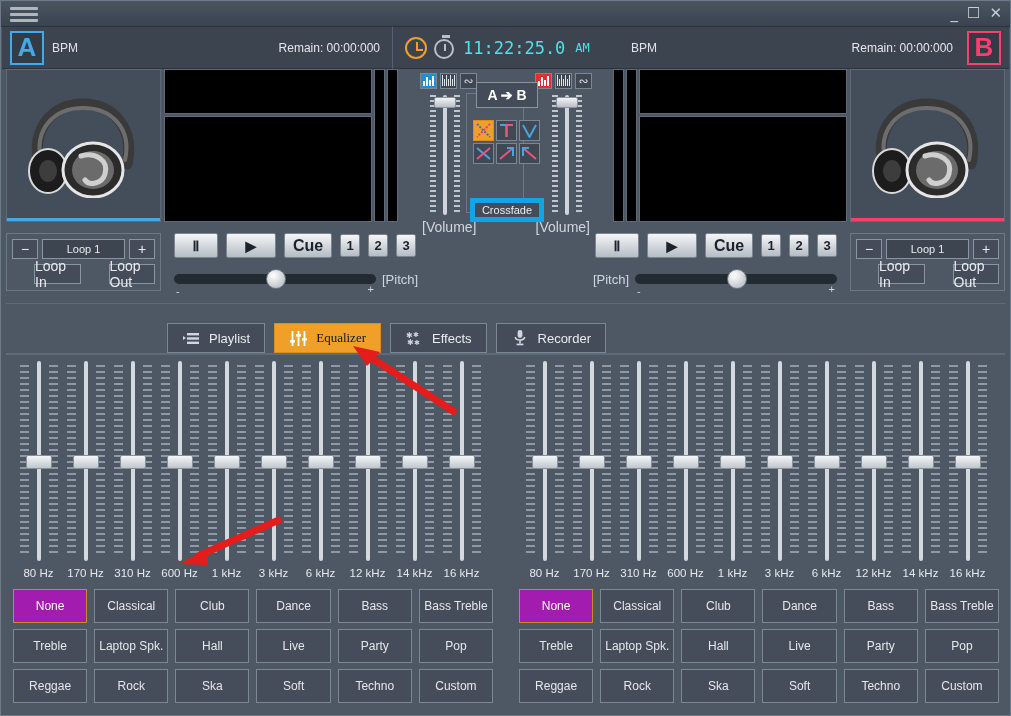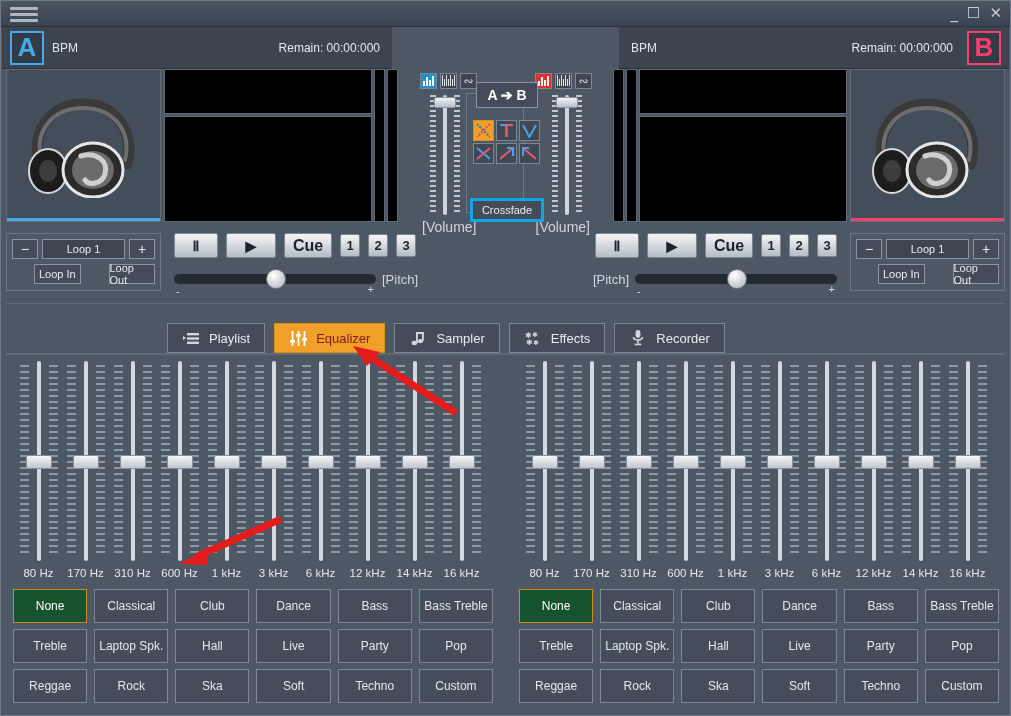--- a/index.html
+++ b/index.html
@@ -119,36 +119,36 @@
   .vollabel.l { left:6px; } .vollabel.r { right:6px; }
   .cfbox { position:absolute; left:50px; top:24px; width:58px; height:120px; border:1px solid #6d7885; }
   .abbtn { position:absolute; left:9px; top:-12px; width:62px; height:26px;
            background:#434c58; border:1px solid #8b95a1; color:#fff; font-weight:bold; font-size:14px;
            display:flex; align-items:center; justify-content:center; gap:3px; cursor:pointer; }
   .cfgrid { position:absolute; left:6px; top:26px; display:grid; grid-template-columns:repeat(3,21px);
             grid-template-rows:repeat(2,21px); gap:2px; }
   .cfcell { border:1px solid #7c8795; background:#3f4853; display:flex; align-items:center; justify-content:center; cursor:pointer; }
   .cfcell.sel { background:#f0a029; border-color:#d78f1f; }
   .cfbtn { position:absolute; left:3px; bottom:-10px; width:74px; height:24px;
-           background:#434c58; border:3px solid #0ea5e9; color:#e8ecef; font-size:11px;
+           background:#434c58; border:5px solid #0ea5e9; color:#e8ecef; font-size:11px;
            display:flex; align-items:center; justify-content:center; cursor:pointer; }
   
   .transport { position:absolute; top:232px; height:62px; }
   .transport.a { left:5px; width:400px; }
   .transport.b { right:5px; width:400px; }
   .loopbox { position:absolute; top:0; width:155px; height:58px; border:1px solid #6d7885; padding:5px; }
   .transport.a .loopbox { left:0; } .transport.b .loopbox { right:0; }
   .looprow1 { display:flex; gap:4px; }
   .sqbtn { width:26px; height:20px; background:#434c58; border:1px solid #8b95a1; color:#e8ecef;
            font-size:14px; display:flex; align-items:center; justify-content:center; cursor:pointer; }
   .loopname { flex:1; height:20px; background:#3c4550; border:1px solid #8b95a1; color:#e8ecef;
               font-size:11px; display:flex; align-items:center; justify-content:center; }
   .looprow2 { display:flex; gap:6px; margin-top:5px; }
   .loopbtn { flex:1; height:20px; background:#434c58; border:1px solid #8b95a1; color:#e8ecef;
-             font-size:11px; display:flex; align-items:center; justify-content:center; cursor:pointer;margin-left:22px; }
+             font-size:14px; display:flex; align-items:center; justify-content:center; cursor:pointer;margin-left:22px; }
   .ctrlrow { position:absolute; top:0; display:flex; gap:8px; align-items:center; }
   .transport.a .ctrlrow { left:168px; } .transport.b .ctrlrow { right:168px; }
   .tbtn { height:25px; background:linear-gradient(180deg,#f5f6f8,#b5bcc4); border:1px solid #7d868f;
           color:#1d232a; font-size:14px; font-weight:bold; display:flex; align-items:center;
           justify-content:center; cursor:pointer; border-radius:2px; }
   .tbtn.pause { width:44px; } .tbtn.play { width:50px; } .tbtn.cue { width:48px; font-size:16px; }
   .tbtn.num { width:20px; height:23px; font-size:13px; }
   .pitchrow { position:absolute; top:36px; display:flex; align-items:center; gap:6px; }
   .transport.a .pitchrow { left:168px; } .transport.b .pitchrow { right:168px; }
   .ptrackwrap { position:relative; width:202px; height:20px; }
@@ -157,21 +157,21 @@
              background:radial-gradient(circle at 35% 30%,#ffffff,#aab1b9); border:1px solid #6f777f; cursor:pointer; }
   .pminus { position:absolute; left:2px; top:16px; font-size:11px; color:#cfd6dd; }
   .pplus { position:absolute; right:2px; top:14px; font-size:11px; color:#cfd6dd; }
   .plabel { font-size:13px; color:#cfd6dd; white-space:nowrap; }
   
   .hr { position:absolute; left:5px; right:5px; top:302px; height:1px; background:#5e6a78; }
   
   .tabs { position:absolute; left:166px; top:322px; display:flex; gap:9px; }
   .tab { height:30px; background:#434c58; border:1px solid #7c8795; display:flex; align-items:center;
          gap:9px; padding:0 14px; color:#e8ecef; font-size:13px; cursor:pointer; }
-  .tab.active { background:#f0a029; border-color:#d78f1f; color:#7f1d1d; }
+  .tab.active { background:#f0a029; border-color:#d78f1f; color:#0f172a;font-family:Liberation Serif, serif; }
   .tabicon { display:flex; align-items:center; justify-content:center; width:18px; }
   .tabs-sep { position:absolute; left:5px; right:5px; top:352px; height:2px; background:#5e6a78; }
   
   .eqpanel { position:absolute; top:360px; }
   .eqpanel.a { left:14px; } .eqpanel.b { left:520px; }
   .eqbands { display:flex; }
   .eqband { width:47px; display:flex; flex-direction:column; align-items:center; }
   .eqslider { position:relative; width:40px; height:200px; }
   .eqtrack { position:absolute; left:18px; top:0; width:4px; height:100%; background:#d3d9de; border-radius:2px; }
   .eqticks { position:absolute; top:4px; width:9px; height:192px;
@@ -180,21 +180,21 @@
   .eqhandle { position:absolute; left:7px; top:94px; width:26px; height:14px;
               background:linear-gradient(180deg,#f4f6f8,#bfc6cd); border:1px solid #878f98; border-radius:2px; cursor:pointer; }
   .eqlabel { margin-top:6px; font-size:11.5px; color:#e4e9ed; white-space:nowrap; }
   
   .presets { position:absolute; top:588px; display:grid;
              grid-template-columns:repeat(6,1fr); gap:6px 7px; }
   .presets.a { left:12px; width:480px; }
   .presets.b { left:518px; width:480px; }
   .preset { height:34px; background:#444d59; border:1px solid #7c8795; color:#e3e8ec;
             font-size:12px; display:flex; align-items:center; justify-content:center; cursor:pointer; }
-  .preset.sel { background:#14532d; border-color:#cf8a1d; color:#ffffff; }
+  .preset.sel { background:#a21caf; border-color:#cf8a1d; color:#ffffff; }
   
   .anno { position:absolute; left:0; top:0; width:1011px; height:716px; pointer-events:none; }
   
   .watermark { position:absolute; right:4px; bottom:2px; width:150px; height:48px; pointer-events:none; }
   .wm-text { position:absolute; left:58px; top:2px; color:#c96a2a; font-size:19px;
              font-family:"DejaVu Sans", sans-serif; font-weight:bold; opacity:.92; }
   .wm-sub { position:absolute; left:58px; top:25px; color:#c96a2a; font-size:15px;
             font-family:"DejaVu Serif", serif; opacity:.92; }
 </style>
 </head>
@@ -214,20 +214,26 @@
       <span>✕</span>
     </div>
   </div>
 
   <div class="deckhead a">
     <div class="decklabel a">A</div>
     <div class="bpm">BPM</div>
     <div class="remain">Remain: 00:00:000</div>
   </div>
 
+  <div class="clockstrip">
+    <div class="clockicon"></div>
+    <div class="timericon"></div>
+    <div class="clocktime">11:22:25.0</div>
+    <div class="clockampm">AM</div>
+  </div>
 
   <div class="deckhead b">
     <div class="bpm" style="margin-left:12px">BPM</div>
     <div class="remain">Remain: 00:00:000</div>
     <div class="decklabel b">B</div>
   </div>
 
   <div class="deckbody a">
     <div class="art">
       <svg class="hp" width="118" height="104" viewBox="0 0 118 104">
@@ -451,32 +457,20 @@
         <svg width="17" height="15" viewBox="0 0 17 15">
           <rect x="1.6" y="0" width="1.8" height="15" fill="#fff"></rect>
           <rect x="7.6" y="0" width="1.8" height="15" fill="#fff"></rect>
           <rect x="13.6" y="0" width="1.8" height="15" fill="#fff"></rect>
           <rect x="0" y="9" width="5" height="2.6" fill="#fff"></rect>
           <rect x="6" y="3" width="5" height="2.6" fill="#fff"></rect>
           <rect x="12" y="7" width="5" height="2.6" fill="#fff"></rect>
         </svg>
       </span>
       <span>Equalizer</span>
-    </div>
-    <div class="tab">
-      <span class="tabicon">
-        <svg width="15" height="15" viewBox="0 0 15 15">
-          <rect x="5" y="1" width="1.8" height="11" fill="#cfd6dd"></rect>
-          <rect x="11" y="1" width="1.8" height="9" fill="#cfd6dd"></rect>
-          <rect x="5" y="1" width="7.8" height="2" fill="#cfd6dd"></rect>
-          <ellipse cx="3.4" cy="12" rx="2.8" ry="2.2" fill="#cfd6dd"></ellipse>
-          <ellipse cx="9.4" cy="10.2" rx="2.6" ry="2.1" fill="#cfd6dd"></ellipse>
-        </svg>
-      </span>
-      <span>Sampler</span>
     </div>
     <div class="tab">
       <span class="tabicon">
         <svg width="16" height="14" viewBox="0 0 16 14">
           <text x="0" y="7" font-size="8" fill="#cfd6dd" font-family="DejaVu Sans">✱</text>
           <text x="7" y="6" font-size="7" fill="#cfd6dd" font-family="DejaVu Sans">✱</text>
           <text x="1" y="14" font-size="8" fill="#cfd6dd" font-family="DejaVu Sans">✱</text>
           <text x="8" y="14" font-size="7" fill="#cfd6dd" font-family="DejaVu Sans">✱</text>
         </svg>
       </span>

